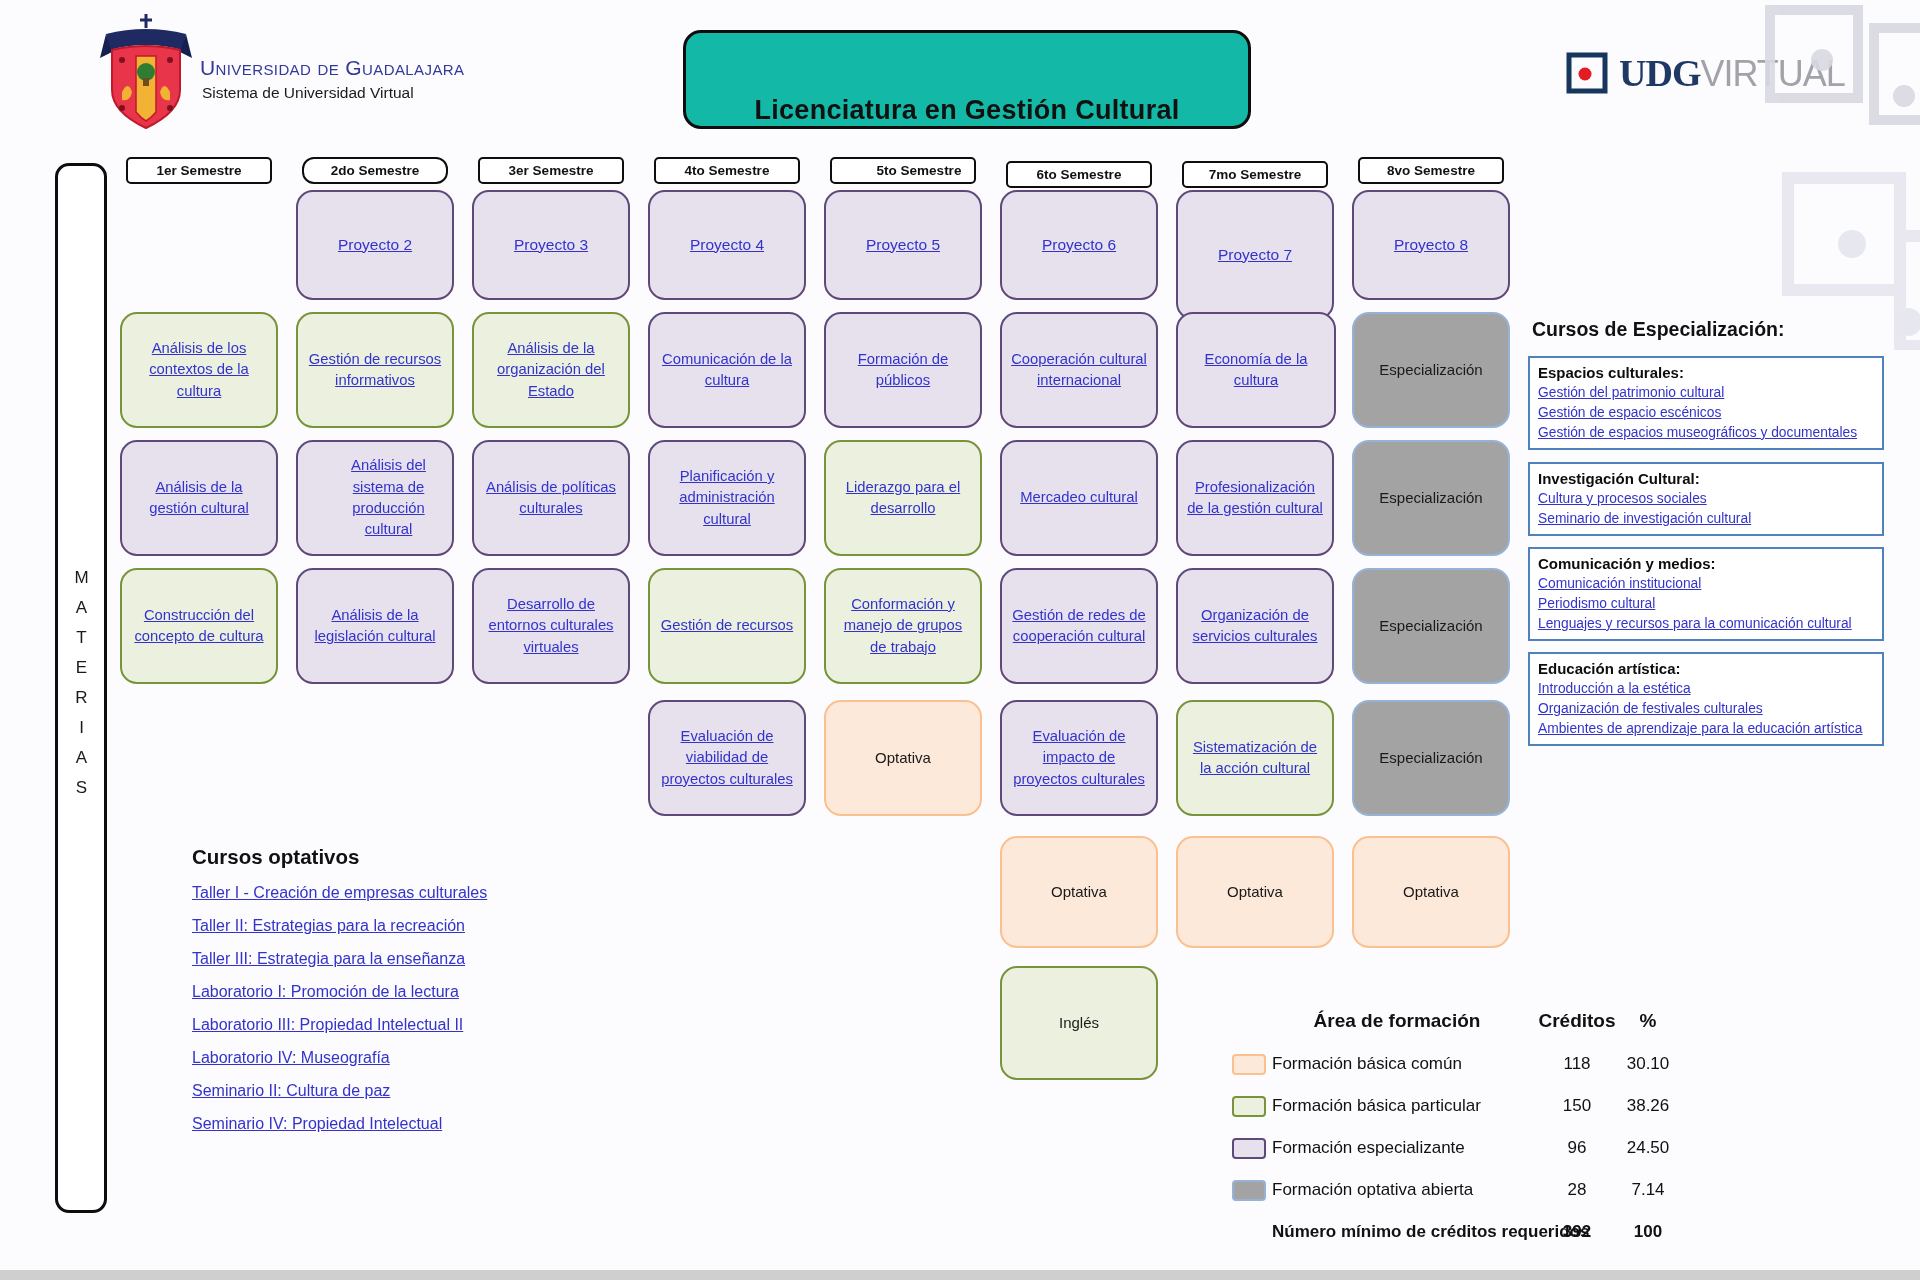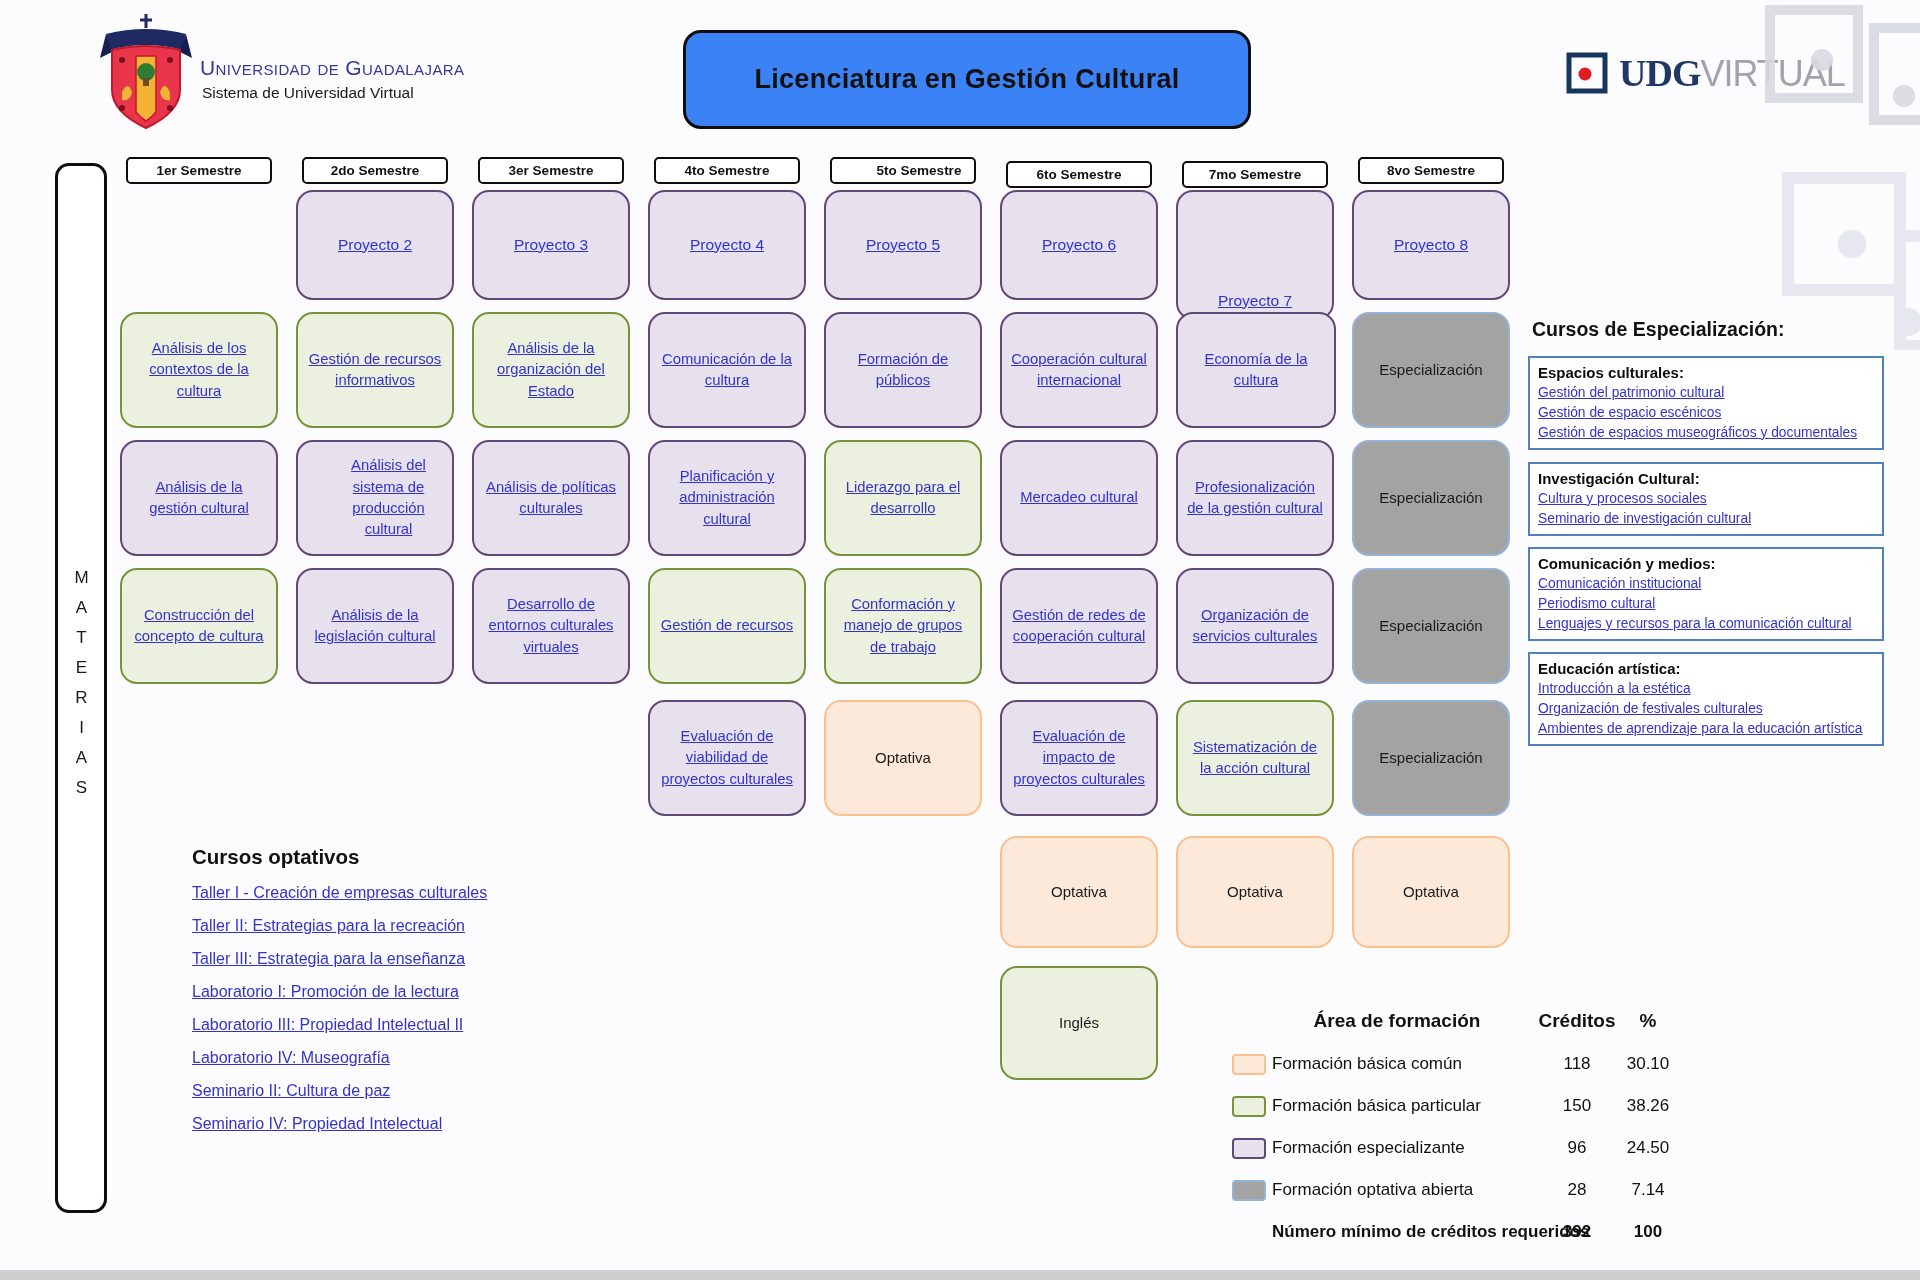--- a/index.html
+++ b/index.html
@@ -14,21 +14,21 @@
   .t-basica_comun{background:#FDE9D9;border:2px solid #FAC090;}
   .t-optativa_abierta{background:#a3a3a3;border:2px solid #95B3D7;}
   .link{color:#3333CC;text-decoration:underline;}
   .proy{font-size:15.5px;}
   .plain{color:#1a1a1a;font-size:15px;}
   
   .sem-header{position:absolute;box-sizing:border-box;height:27px;background:#fff;border:2px solid #0d0d0d;
        border-radius:5px;display:flex;align-items:center;justify-content:center;font-weight:bold;font-size:13.5px;}
   
   .title-box{position:absolute;left:683px;top:30px;width:562px;height:93px;border:3px solid #0d0d0d;
-       border-radius:18px;background:#3b82f6;display:flex;align-items:center;justify-content:center;}
+       border-radius:18px;background:#14b8a6;display:flex;align-items:flex-end;justify-content:center;}
   .title-box span{font-size:27px;font-weight:bold;letter-spacing:.3px;}
   .udeg-name{position:absolute;left:200px;top:56px;font-weight:normal;font-size:21px;color:#31399B;
        font-variant:small-caps;letter-spacing:.4px;}
   .udeg-sys{position:absolute;left:202px;top:84px;font-size:15.5px;color:#1a1a1a;}
   .udgv{position:absolute;left:1565px;top:50px;display:flex;align-items:center;gap:10px;}
   .udgv-text{font-family:"Liberation Serif",serif;font-weight:bold;font-size:38px;color:#1F3864;letter-spacing:-1px;}
   .udgv-virtual{font-family:"Liberation Sans",sans-serif;font-weight:400;font-size:36px;color:#A2A3A8;letter-spacing:-1px;}
   
   .materias{position:absolute;left:55px;top:163px;width:52px;height:1050px;box-sizing:border-box;
        border:3px solid #0d0d0d;border-radius:14px;background:#fff;display:flex;align-items:center;justify-content:center;}
@@ -124,21 +124,21 @@
 <div class="sem-header" style="left: 126px; top: 157px; width: 146px;">1er Semestre</div>
     <div class="box t-basica_particular" style="left: 120px; top: 312px; width: 158px; height: 116px;">
       <span class="link">Análisis de los contextos de la cultura</span>
     </div>
     <div class="box t-especializante" style="left: 120px; top: 440px; width: 158px; height: 116px;">
       <span class="link">Análisis de la gestión cultural</span>
     </div>
     <div class="box t-basica_particular" style="left: 120px; top: 568px; width: 158px; height: 116px;">
       <span class="link">Construcción del concepto de cultura</span>
     </div>
-    <div class="sem-header" style="left: 302px; top: 157px; width: 146px;">2do Semestre</div>
+    <div class="sem-header" style="left: 302px; top: 157px; width: 146px; border-radius: 12px;">2do Semestre</div>
     <div class="box t-especializante" style="left: 296px; top: 190px; width: 158px; height: 110px;">
       <span class="link proy">Proyecto 2</span>
     </div>
     <div class="box t-basica_particular" style="left: 296px; top: 312px; width: 158px; height: 116px;">
       <span class="link">Gestión de recursos informativos</span>
     </div>
     <div class="box t-especializante" style="left: 296px; top: 440px; width: 158px; height: 116px; padding-left: 36px;">
       <span class="link">Análisis del sistema de producción cultural</span>
     </div>
     <div class="box t-especializante" style="left: 296px; top: 568px; width: 158px; height: 116px;">
@@ -205,21 +205,21 @@
     <div class="box t-especializante" style="left: 1000px; top: 700px; width: 158px; height: 116px;">
       <span class="link">Evaluación de impacto de proyectos culturales</span>
     </div>
     <div class="box t-basica_comun" style="left: 1000px; top: 836px; width: 158px; height: 112px;">
       <span class="plain">Optativa</span>
     </div>
     <div class="box t-basica_particular" style="left: 1000px; top: 966px; width: 158px; height: 114px;">
       <span class="plain">Inglés</span>
     </div>
     <div class="sem-header" style="left: 1182px; top: 161px; width: 146px;">7mo Semestre</div>
-    <div class="box t-especializante" style="left: 1176px; top: 190px; width: 158px; height: 130px; align-items: flex-end;">
+    <div class="box t-especializante" style="left: 1176px; top: 190px; width: 158px; height: 130px;">
       <span class="link proy">Proyecto 7</span>
     </div>
     <div class="box t-especializante" style="left: 1176px; top: 312px; width: 160px; height: 116px;">
       <span class="link">Economía de la cultura</span>
     </div>
     <div class="box t-especializante" style="left: 1176px; top: 440px; width: 158px; height: 116px;">
       <span class="link">Profesionalización de la gestión cultural</span>
     </div>
     <div class="box t-especializante" style="left: 1176px; top: 568px; width: 158px; height: 116px;">
       <span class="link">Organización de servicios culturales</span>

